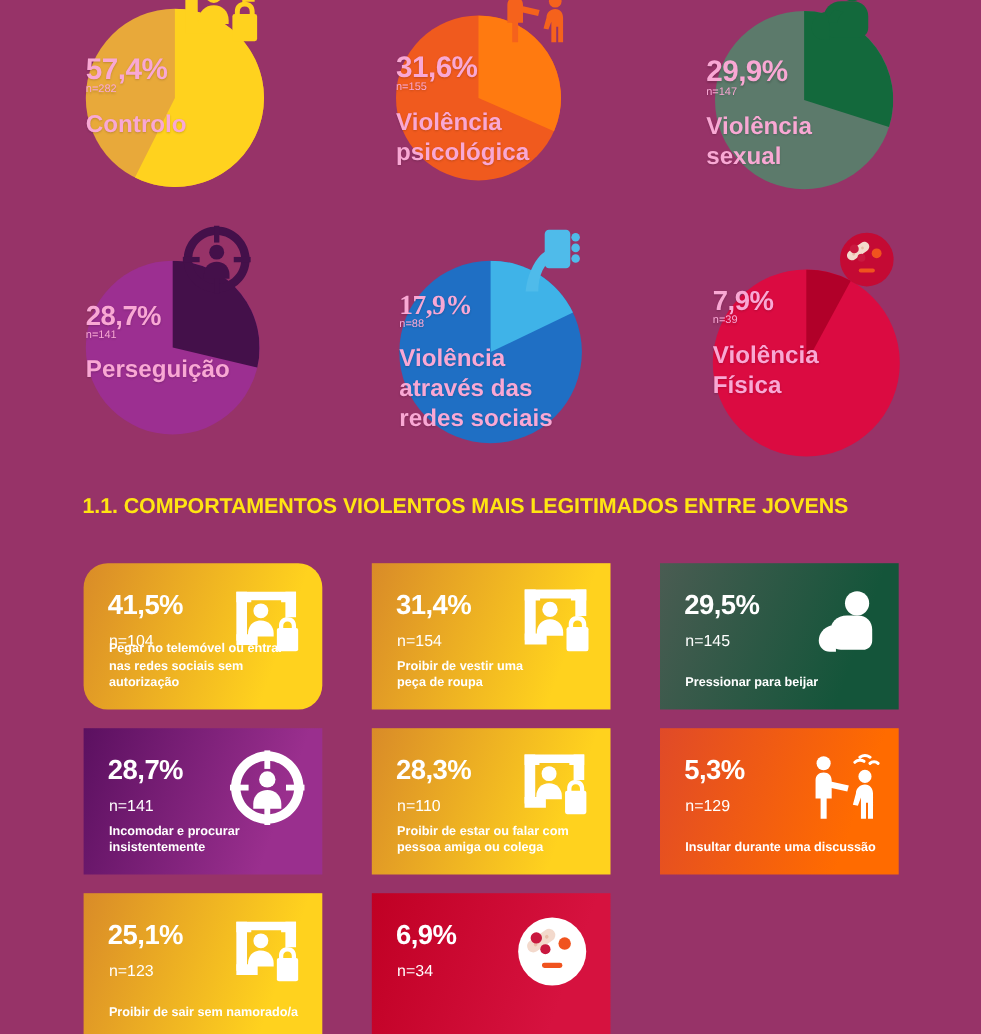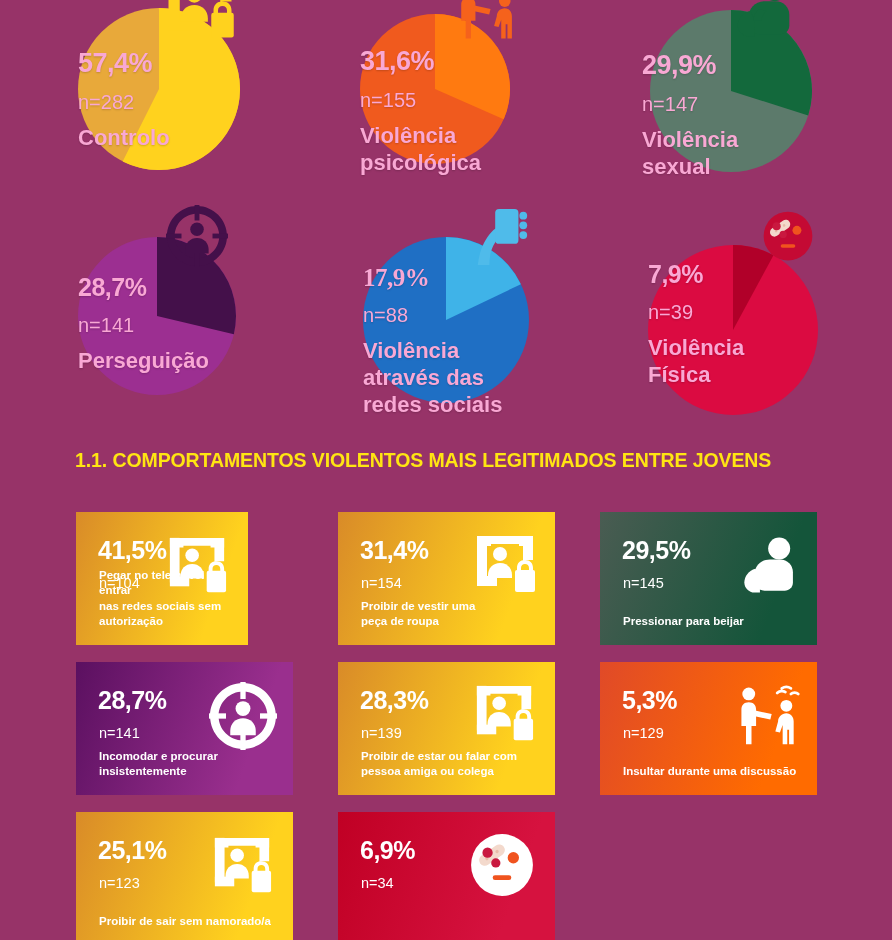--- a/index.html
+++ b/index.html
@@ -27,21 +27,21 @@
     z-index:1; overflow:visible;
   }
   .pie-svg{ position:absolute; z-index:2; }
 
   .pie-text{
     position:absolute; z-index:4; width:100%;
     text-align:left; color:#f9a8d4;
     text-shadow:0 1px 2px rgba(0,0,0,.18);
   }
   .pie-pct{ font-size:27px; font-weight:bold; letter-spacing:-0.5px; line-height:1; }
-  .pie-n{ font-size:20px; font-weight:400; margin-top:15px; line-height:1; }
+  .pie-n{ font-size:10px; font-weight:400; margin-top:0; line-height:1; }
   .pie-label{ font-size:22px; font-weight:bold; margin-top:13px; line-height:1.22; }
 
   
   #section-title{
     position:absolute; left:75px; top:449px;
     font-size:19.5px; font-weight:bold; color:#FFE512;
     letter-spacing:-0.1px; white-space:nowrap;
   }
 
   
@@ -209,21 +209,21 @@
           <div class="pie-pct" style="font-size: 25px;">7,9%</div>
           <div class="pie-n">n=39</div>
           <div class="pie-label">Violência<br>Física</div>
         </div>
       </div>
     </div>
 
   <div id="section-title">1.1. COMPORTAMENTOS VIOLENTOS MAIS LEGITIMADOS ENTRE JOVENS</div>
 
   <div id="cards">
-      <div class="card" style="left: 76px; top: 0px; width: 172px; height: 133px; background: linear-gradient(110deg, rgb(217, 139, 40) 0%, rgb(255, 210, 30) 78%);">
+      <div class="card" style="left: 76px; top: 0px; width: 217px; height: 133px; background: linear-gradient(110deg, rgb(217, 139, 40) 0%, rgb(255, 210, 30) 78%); border-radius: 22px;">
         <div class="card-pct">41,5%</div>
         <div class="card-n">n=104</div>
         <div class="card-desc">Pegar no telemóvel ou entrar<br>nas redes sociais sem autorização</div>
         <div class="card-icon" style="top: 22px; right: 20px; width: 62px; height: 62px;">
           <svg width="62" height="62" viewBox="0 0 64 64" fill="#ffffff">
         <path d="M4 4h56v10H46v-2H18v2H4V4z"></path>
         <path d="M4 4h10v46H4V4z"></path>
         <path d="M50 4h10v24h-6a10 10 0 0 0-4 1V4z"></path>
         <path d="M4 44h20v10H4V44z"></path>
         <circle cx="27" cy="22" r="7"></circle>
@@ -277,21 +277,21 @@
         <rect x="29.5" y="48" width="5" height="16"></rect>
         <rect x="0" y="29.5" width="16" height="5"></rect>
         <rect x="48" y="29.5" width="16" height="5"></rect>
         <circle cx="32" cy="25" r="7"></circle>
         <path d="M32 34c-7 0-12 5-12 12v4h24v-4c0-7-5-12-12-12z"></path>
       </svg>
         </div>
       </div>
       <div class="card" style="left: 338px; top: 150px; width: 217px; height: 133px; background: linear-gradient(110deg, rgb(217, 139, 40) 0%, rgb(255, 210, 30) 78%);">
         <div class="card-pct">28,3%</div>
-        <div class="card-n">n=139</div>
+        <div class="card-n">n=110</div>
         <div class="card-desc">Proibir de estar ou falar com<br>pessoa amiga ou colega</div>
         <div class="card-icon" style="top: 20px; right: 20px; width: 62px; height: 62px;">
           <svg width="62" height="62" viewBox="0 0 64 64" fill="#ffffff">
         <path d="M4 4h56v10H46v-2H18v2H4V4z"></path>
         <path d="M4 4h10v46H4V4z"></path>
         <path d="M50 4h10v24h-6a10 10 0 0 0-4 1V4z"></path>
         <path d="M4 44h20v10H4V44z"></path>
         <circle cx="27" cy="22" r="7"></circle>
         <path d="M27 31c-7 0-12 5-12 12v3h24v-3c0-7-5-12-12-12z"></path>
         <path d="M44 38h16a2 2 0 0 1 2 2v18a2 2 0 0 1-2 2H44a2 2 0 0 1-2-2V40a2 2 0 0 1 2-2z"></path>

